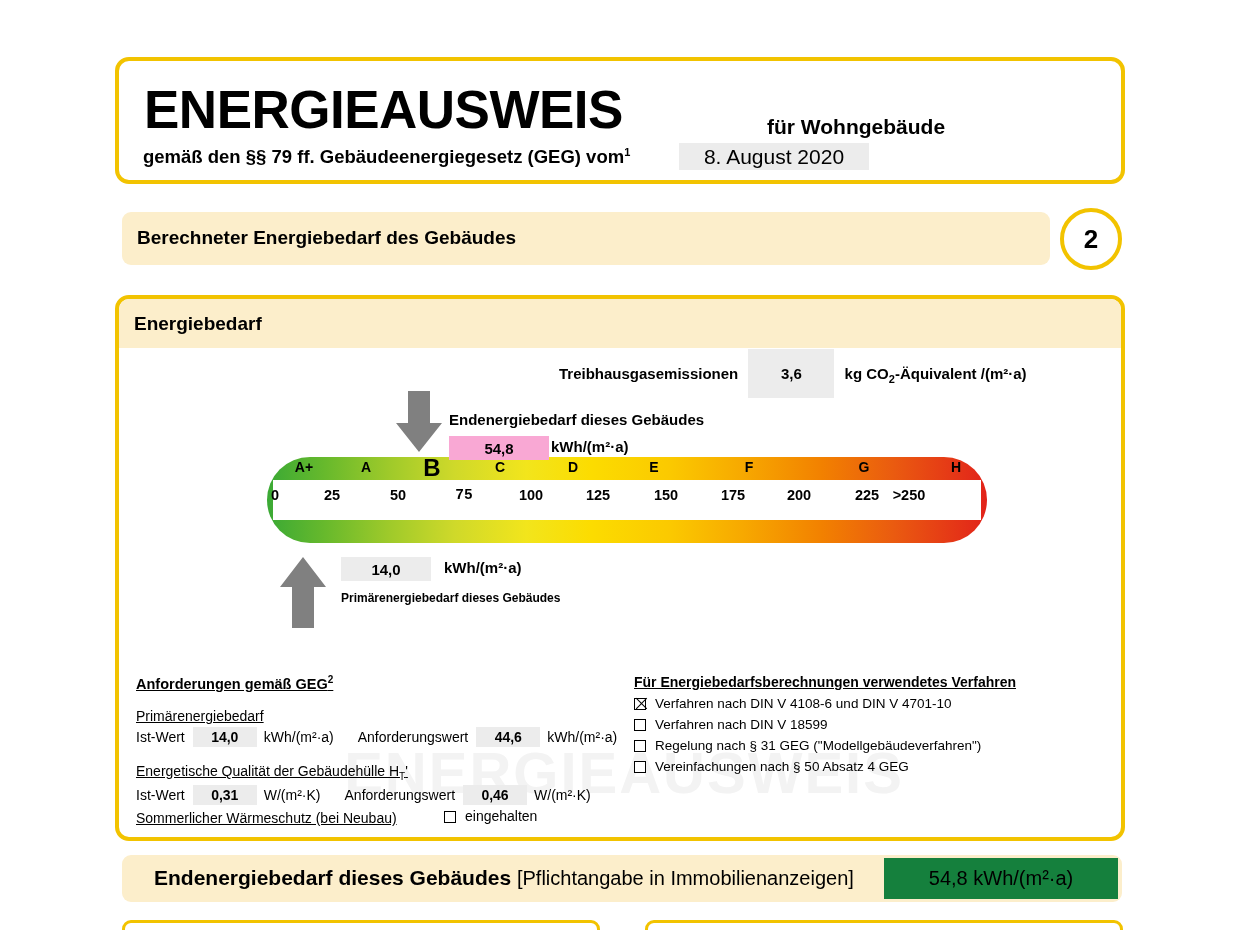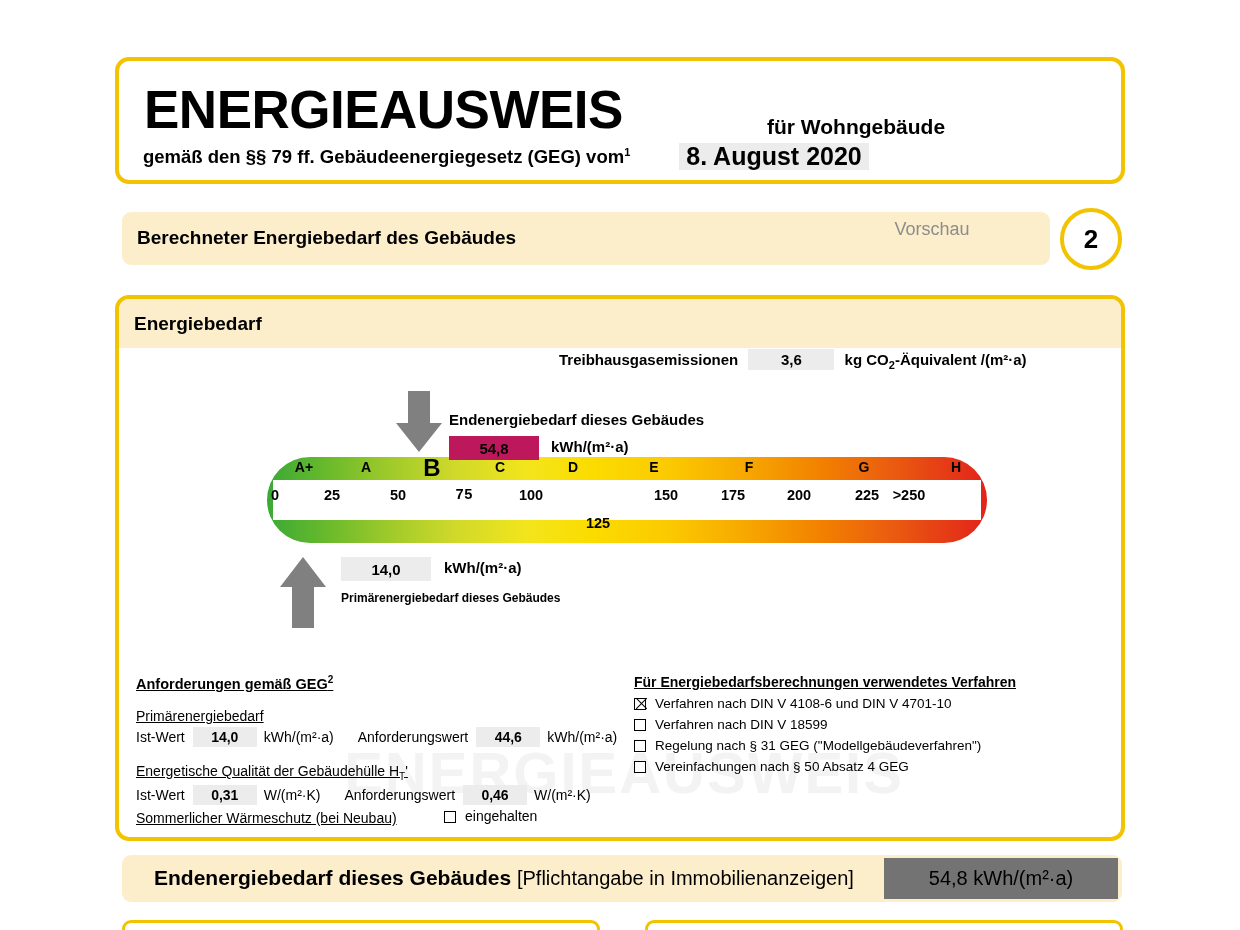--- a/index.html
+++ b/index.html
@@ -57,22 +57,22 @@
   .legal-sup {
     font-size: 11px;
     vertical-align: super;
     font-weight: bold;
   }
   .date-field {
     position: absolute;
     left: 560px; top: 82px;
     width: 190px; height: 27px;
     background: #ececec;
-    font-size: 25px;
-    font-weight: bold;
+    font-size: 21px;
+    font-weight: normal;
     display: flex;
     align-items: center;
     justify-content: center;
   }
 
   
   .band {
     position: absolute;
     left: 122px; top: 212px;
     width: 928px; height: 53px;
@@ -166,21 +166,21 @@
     white-space: nowrap;
     z-index: 3;
   }
   .ghg-value {
     display: inline-block;
     width: 86px;
     background: #ececec;
     text-align: center;
     font-weight: bold;
     margin: 0 6px;
-    padding: 2px 0;
+    padding: 16px 0;
   }
   .sub { font-size: 11px; vertical-align: sub; }
 
   
   .scale-wrap {
     position: absolute;
     left: 148px; top: 158px;
     width: 720px; height: 90px;
     z-index: 3;
   }
@@ -245,22 +245,22 @@
     position: absolute;
     left: 330px; top: 112px;
     font-size: 15px;
     font-weight: bold;
     white-space: nowrap;
     z-index: 4;
   }
   .end-value {
     position: absolute;
     left: 330px; top: 137px;
-    width: 90px; height: 24px;
-    background: #be185d;
+    width: 100px; height: 24px;
+    background: #f9a8d4;
     font-size: 15px;
     font-weight: bold;
     display: flex; align-items: center; justify-content: center;
     z-index: 4;
   }
   .end-unit {
     position: absolute;
     left: 432px; top: 139px;
     font-size: 15px;
     font-weight: bold;
@@ -407,21 +407,21 @@
     white-space: nowrap;
   }
   .footer-left .note {
     font-weight: normal;
     font-size: 20px;
   }
   .footer-value-box {
     position: absolute;
     left: 762px; top: 3px;
     width: 234px; height: 41px;
-    background: #737373;
+    background: #15803d;
     display: flex;
     align-items: center;
     justify-content: center;
     font-size: 20px;
   }
 
   
   .bottom-stub-left {
     position: absolute;
     left: 122px; top: 920px;
@@ -450,21 +450,20 @@
     <div class="title-main">ENERGIEAUSWEIS</div>
     <div class="title-sub">für Wohngebäude</div>
     <div class="legal-line">
       <span>gemäß den §§ 79 ff. Gebäudeenergiegesetz (GEG) vom</span><span class="legal-sup">1</span>
     </div>
     <div class="date-field">8. August 2020</div>
   </div>
 
   <div class="band">
     <div class="band-title">Berechneter Energiebedarf des Gebäudes</div>
-    <div class="preview-1">Vorschau</div>
   </div>
   <div class="page-circle">2</div>
 
   <div class="main-box">
     <div class="main-head"></div>
     <div class="main-head-label">Energiebedarf</div>
 
     <div class="watermark">ENERGIEAUSWEIS</div>
 
     <div class="ghg-row">
@@ -494,21 +493,21 @@
       <div class="letter" style="left:364px; width:46px;">E</div>
       <div class="letter" style="left:459px; width:46px;">F</div>
       <div class="letter" style="left:574px; width:46px;">G</div>
       <div class="letter" style="left:669px; width:40px;">H</div>
 
       <div class="tick" style="left:-8px; width:32px;">0</div>
       <div class="tick" style="left:49px; width:32px;">25</div>
       <div class="tick" style="left:115px;width:32px;">50</div>
       <div class="tick" style="left:181px;width:32px;font-family:Liberation Mono, monospace;">75</div>
       <div class="tick" style="left:245px;width:38px;">100</div>
-      <div class="tick" style="left:312px;width:38px;margin-top:28px;">125</div>
+      <div class="tick" style="left:312px;width:38px;">125</div>
       <div class="tick" style="left:380px;width:38px;">150</div>
       <div class="tick" style="left:447px;width:38px;">175</div>
       <div class="tick" style="left:513px;width:38px;">200</div>
       <div class="tick" style="left:581px;width:38px;">225</div>
       <div class="tick" style="left:617px;width:50px;">&gt;250</div>
     </div>
 
     <div class="arrow-up">
       <svg width="48" height="72" viewBox="0 0 48 72">
         <polygon points="24,0 47,30 35,30 35,71 13,71 13,30 1,30" fill="#808080"></polygon>

